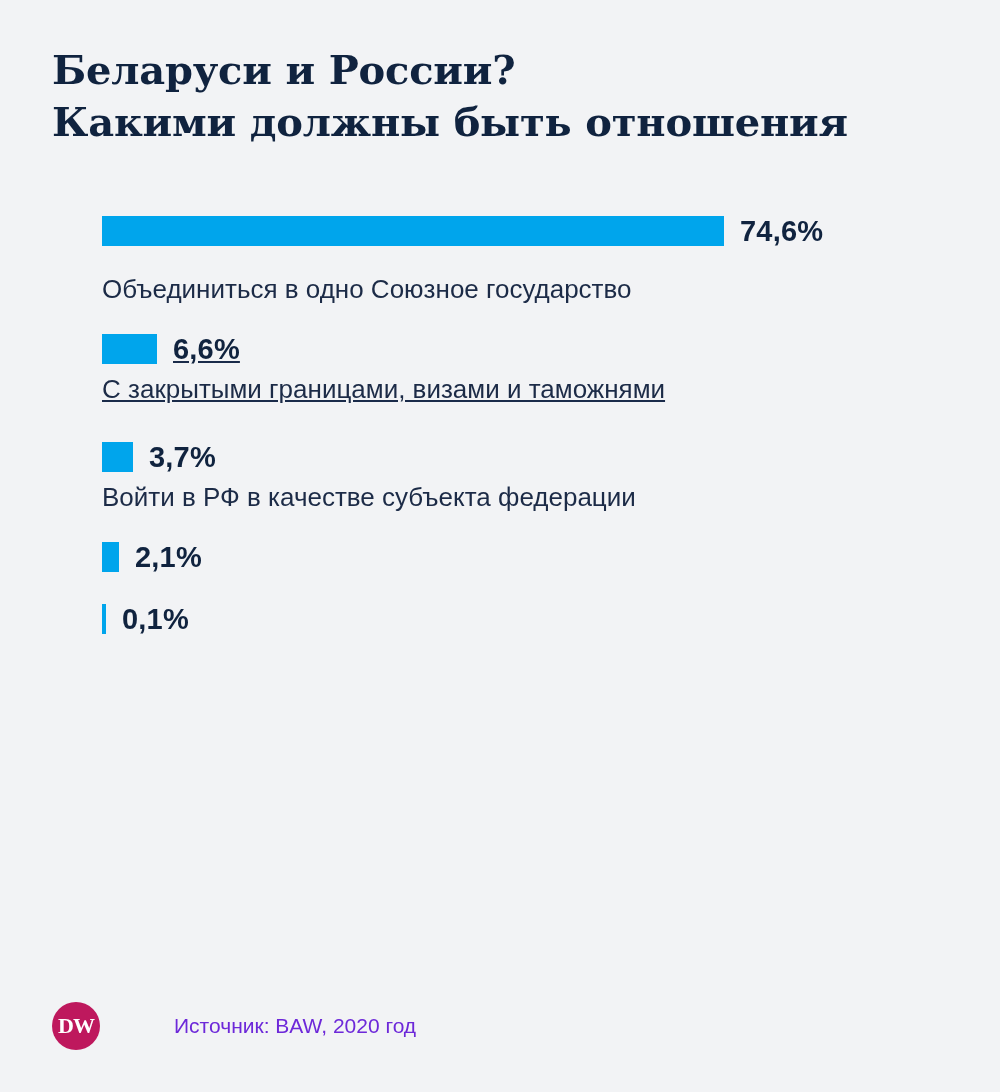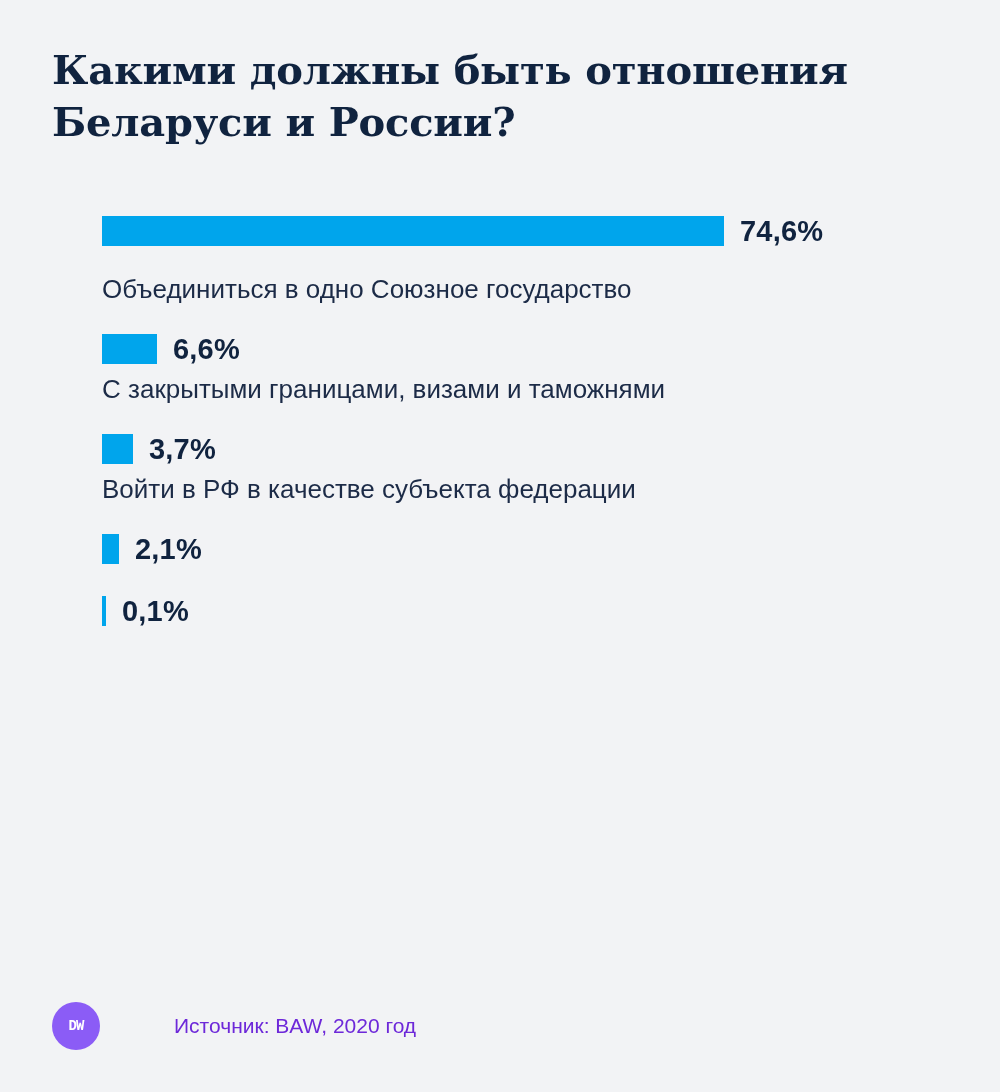--- a/index.html
+++ b/index.html
@@ -85,63 +85,63 @@
     max-width: 840px;
   }
   .bar-label .lbl-line {
     display: block;
     white-space: nowrap;
   }
 
   
   .row.r0 { margin-bottom: 22px; }
   .row.r1 { margin-bottom: 24px; }
-  .row.r2 { margin-bottom: 24px; }
+  .row.r2 { margin-bottom: 32px; text-decoration: underline; }
   .row.r3 { margin-bottom: 24px; }
   .row.r4 { margin-bottom: 24px; }
   .row.r5 { margin-bottom: 8px; }
 
   
   .footer {
     position: absolute;
     left: 52px;
     bottom: 42px;
     display: flex;
     align-items: center;
   }
   .dw-logo {
     width: 48px;
     height: 48px;
     border-radius: 50%;
-    background: #8b5cf6;
+    background: #be185d;
     color: #ffffff;
     display: flex;
     align-items: center;
     justify-content: center;
-    font-family: Liberation Mono, monospace;
+    font-family: Liberation Serif, serif;
     font-weight: bold;
-    font-size: 14px;
+    font-size: 22px;
     letter-spacing: -1px;
     flex: 0 0 auto;
   }
   .source {
     margin-left: 74px;
     font-size: 21px;
     color: #6d28d9;
     white-space: nowrap;
   }
 </style>
 </head>
 <body>
 
 <div class="page">
 
   <div class="title">
+    <span class="title-line">Беларуси и России?</span>
     <span class="title-line">Какими должны быть отношения</span>
-    <span class="title-line">Беларуси и России?</span>
   </div>
 
   <div class="chart">
 
     <div class="row r0">
       <div class="bar-line">
         <div class="bar" style="width: 622px; background: rgb(0, 165, 236);"></div>
         <div class="bar-value">74,6%</div>
       </div>
     </div>

